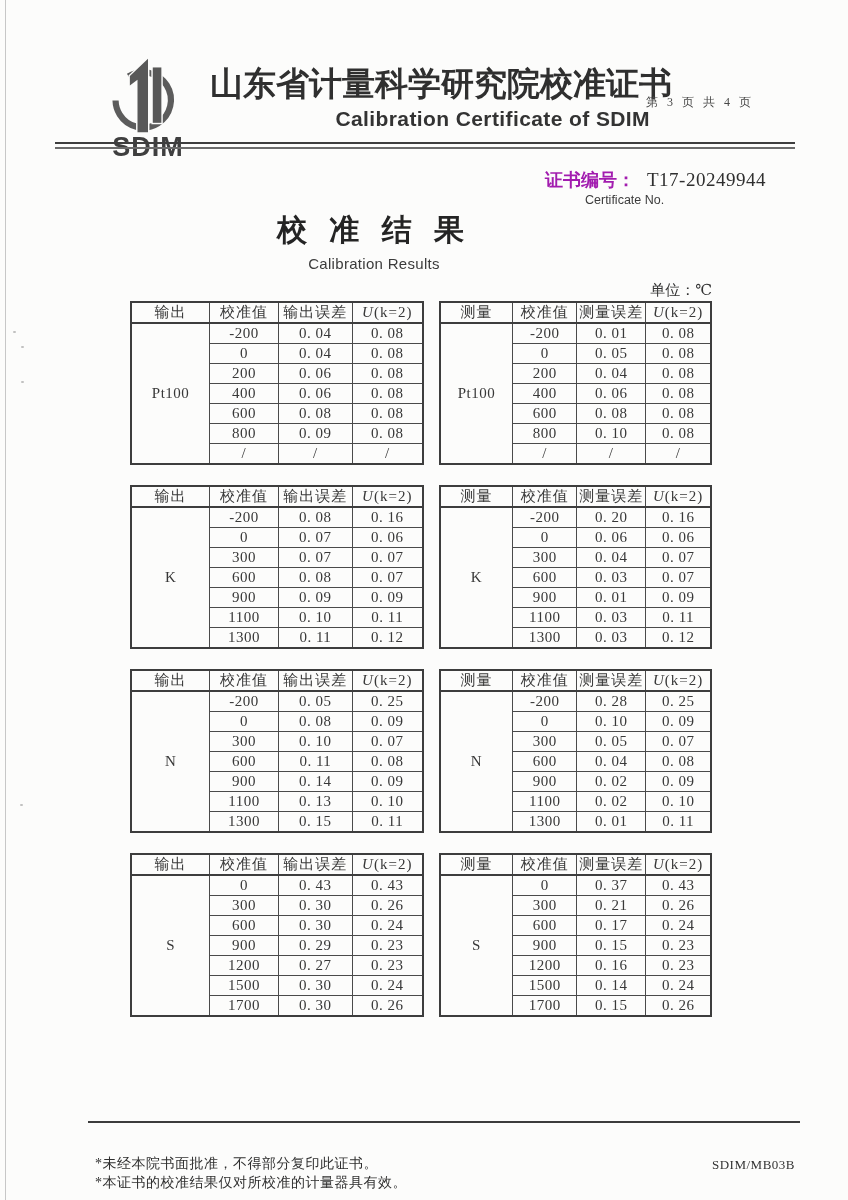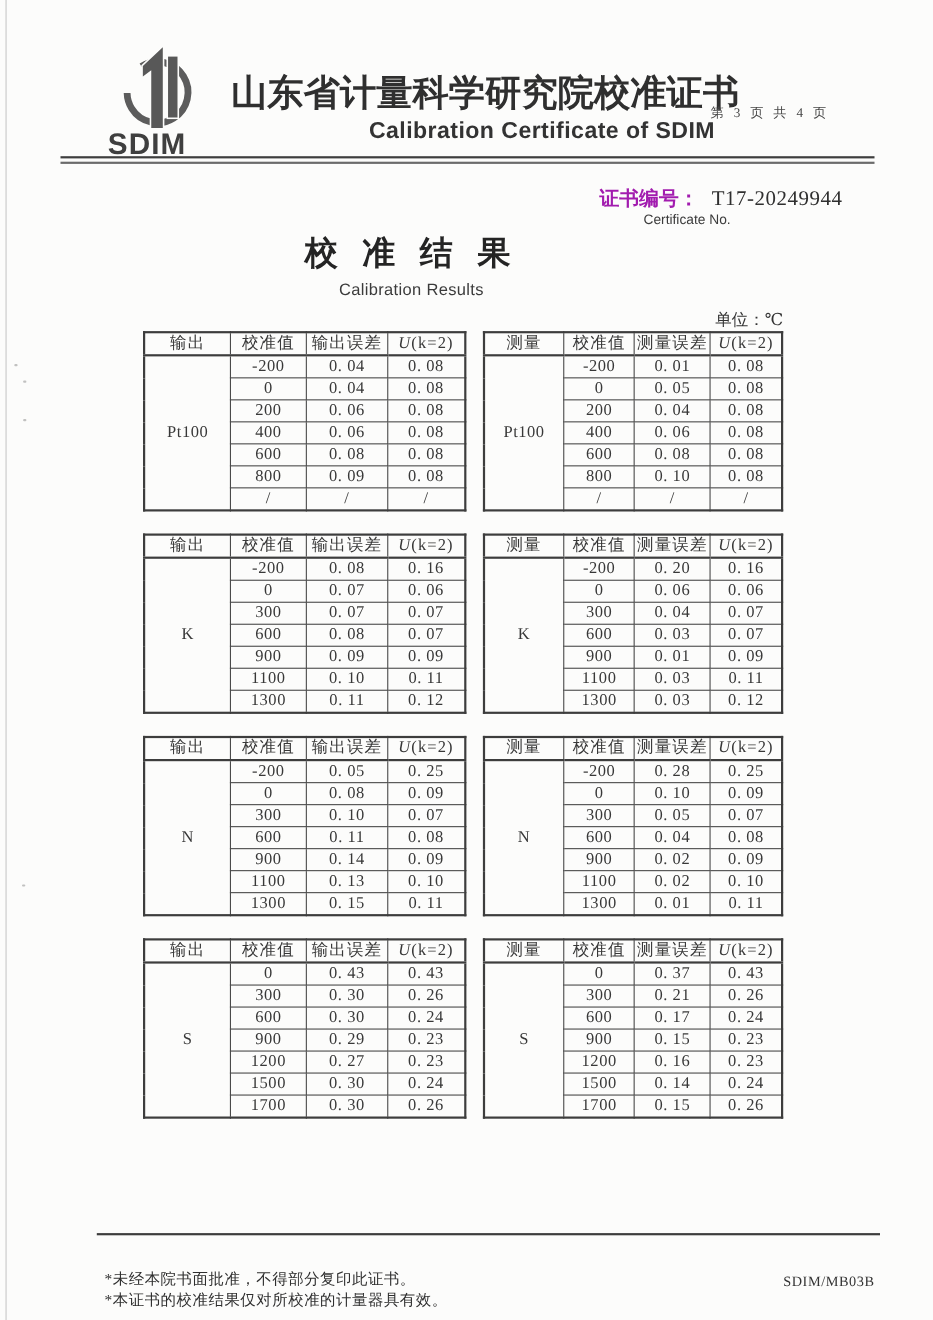--- a/index.html
+++ b/index.html
@@ -7,21 +7,21 @@
     width:848px;height:1200px;position:relative;overflow:hidden;
     background:#fcfcfb;
     font-family:"Liberation Serif","DejaVu Serif",serif;
     color:#3a3a3a;
   }
   .abs{position:absolute;}
   
   .scan-edge{left:5px;top:0;width:1px;height:1200px;background:#c7c7c7;}
   .speck{width:3px;height:2px;background:#9a9a9a;opacity:.6;border-radius:1px;}
   
-  .logo-box{left:98px;top:40px;width:100px;}
+  .logo-box{left:98px;top:56px;width:100px;text-align:center;}
   .logo-text{font-family:"Liberation Sans","DejaVu Sans",sans-serif;font-weight:700;
     font-size:27px;letter-spacing:1px;color:#3f3f3f;line-height:1;margin-top:-6px;}
   .title-cn{left:210px;top:62px;width:440px;text-align:center;
     font-size:33px;font-weight:700;letter-spacing:0px;color:#2f2f2f;white-space:nowrap;}
   .page-info{left:646px;top:94px;font-size:12px;letter-spacing:3px;color:#474747;white-space:nowrap;}
   .title-en{left:210px;top:107px;width:440px;text-align:right;
     font-family:"Liberation Sans","DejaVu Sans",sans-serif;
     font-size:21px;font-weight:700;letter-spacing:.4px;color:#333;}
   .double-rule{left:55px;top:142px;width:740px;height:3px;
     border-top:2px solid #3e3e3e;border-bottom:2px solid #6b6b6b;}

